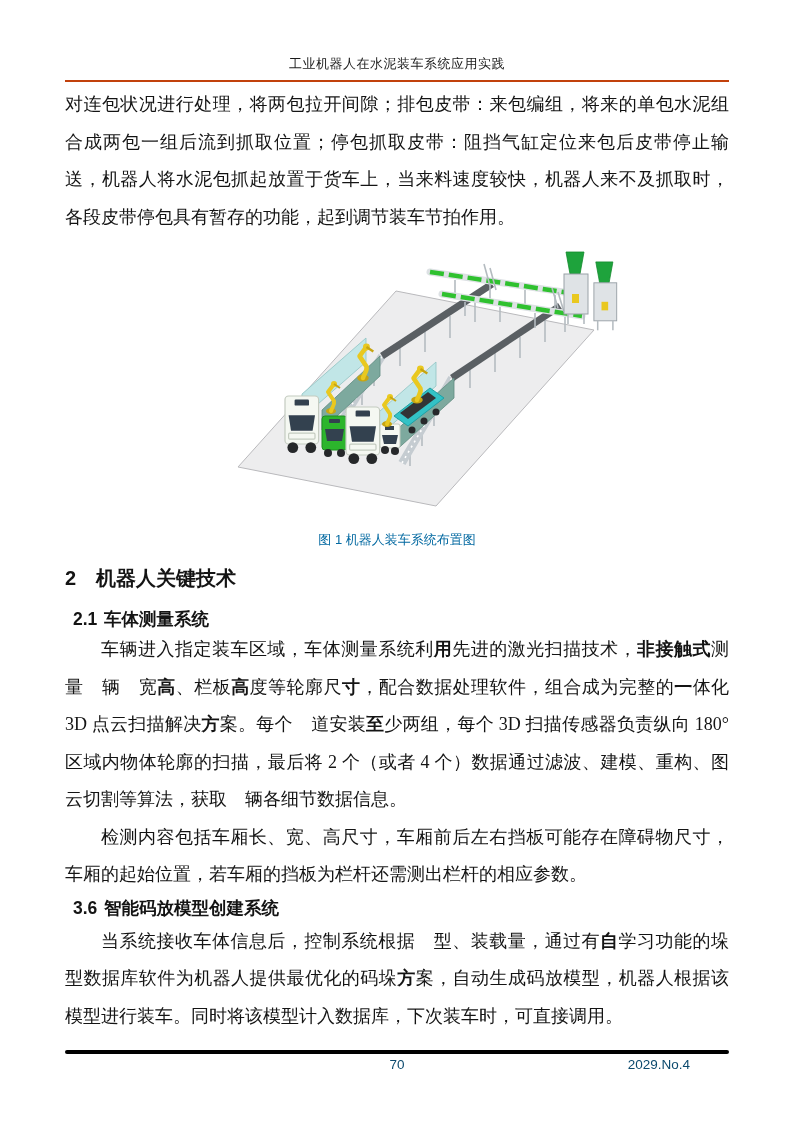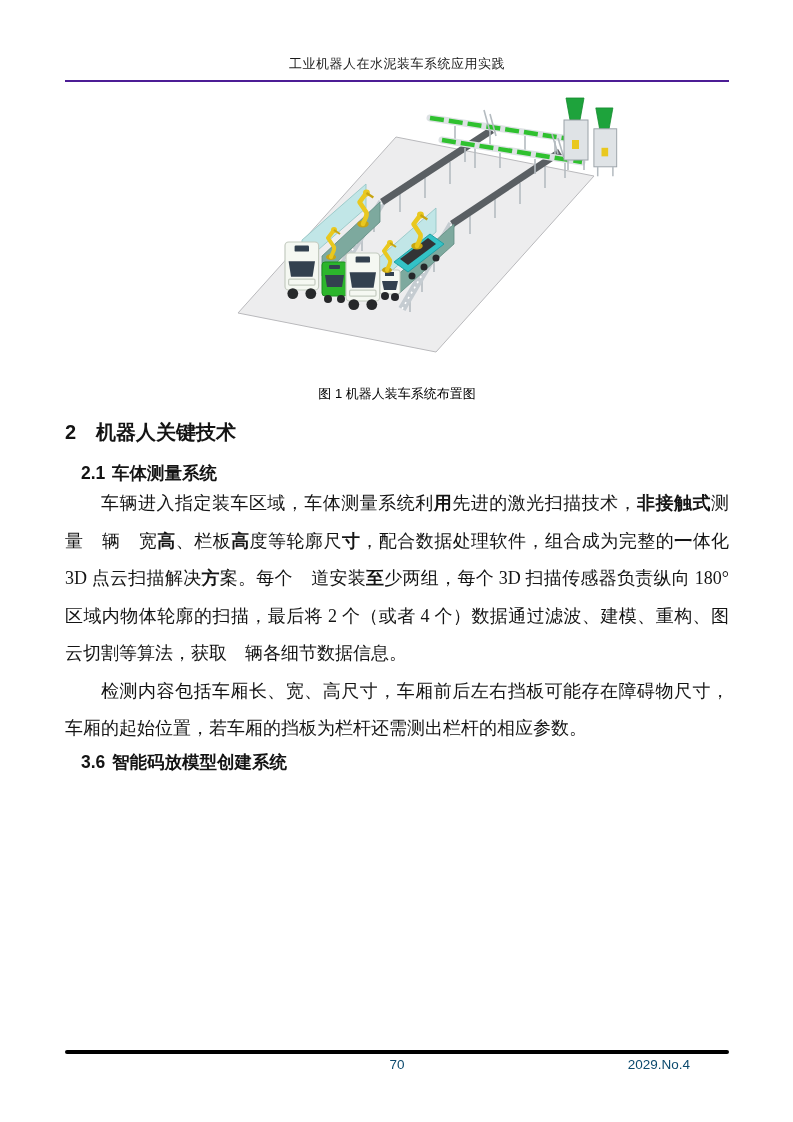--- a/index.html
+++ b/index.html
@@ -3,38 +3,38 @@
 <meta charset="utf-8">
 <style>
   html,body{margin:0;padding:0;}
   body{
     width:793px;height:1122px;position:relative;overflow:hidden;
     background:#ffffff;color:#141414;
     font-family:"Liberation Serif","DejaVu Serif",serif;
   }
   .content{padding:0 64px 0 65px;}
   .running-head{
-    padding-top:55px;padding-bottom:7px;border-bottom:2px solid #4c1d95;
+    padding-top:55px;padding-bottom:7px;border-bottom:2px solid #c2410c;
     text-align:center;font-size:13px;letter-spacing:.5px;color:#1a1a1a;
   }
   p.body-text{margin:0;font-size:18px;line-height:37.5px;text-align:justify;}
   p.body-text.indent{text-indent:2em;}
   p.intro{margin-top:4px;}
   .b{font-weight:700;}
   .figure-wrap{margin:12px 0 0 164px;width:422px;height:275px;}
   .figure-caption{
-    margin-top:16px;text-align:center;font-size:13px;line-height:18px;
-    font-family:"Liberation Sans","DejaVu Sans",sans-serif;color:#000000;
+    margin-top:8px;text-align:center;font-size:13px;line-height:18px;
+    font-family:"Liberation Sans","DejaVu Sans",sans-serif;color:#0369a1;
   }
   h1.sec{
     margin:16px 0 16px 0;font-size:20px;line-height:26px;font-weight:700;
     font-family:"Liberation Sans","DejaVu Sans",sans-serif;
   }
   h2.subsec{
-    margin:10px 0 0 16px;font-size:17.5px;line-height:24px;font-weight:700;
+    margin:10px 0 0 8px;font-size:17.5px;line-height:24px;font-weight:700;
     font-family:"Liberation Sans","DejaVu Sans",sans-serif;
   }
   h2.subsec.tight{margin-top:2px;}
   .hnum{display:inline-block;min-width:31px;}
   p.p21a{}
   p.p22{margin-top:3px;}
   .footer{position:absolute;left:65px;right:64px;top:1050px;}
   .footer-rule{height:4px;background:#000;border-radius:2px;}
   .footer-row{
     position:relative;margin-top:3px;font-size:13.5px;line-height:16px;
@@ -65,20 +65,21 @@
   .f-darkwall{fill:var(--panel_dark);stroke:#5f8b80;stroke-width:.8;}
   .f-load{fill:var(--load_dark);}
 </style>
 </head>
 <body>
 
 <div class="content">
 
   <div class="running-head">工业机器人在水泥装车系统应用实践</div>
 
+  <p class="body-text intro">对连包状况进行处理，将两包拉开间隙；排包皮带：来包编组，将来的单包水泥组合成两包一组后流到抓取位置；停包抓取皮带：阻挡气缸定位来包后皮带停止输送，机器人将水泥包抓起放置于货车上，当来料速度较快，机器人来不及抓取时，各段皮带停包具有暂存的功能，起到调节装车节拍作用。</p>
 
   <div class="figure-wrap">
     <svg viewBox="0 0 420 275" width="422" height="275" xmlns="http://www.w3.org/2000/svg">
       <defs>
         <g id="truckW">
           <rect x="0" y="0" width="28" height="40" rx="3" class="f-truckW"></rect>
           <rect x="8" y="3" width="12" height="5" rx="1" class="f-win"></rect>
           <polygon points="3,16 25,16 23,29 5,29" class="f-win"></polygon>
           <rect x="3" y="31" width="22" height="5" rx="1" class="f-truckW"></rect>
           <ellipse cx="6.5" cy="43" rx="4.5" ry="4.5" class="f-wheel"></ellipse>
@@ -213,20 +214,21 @@
     <span class="hnum">2.1</span><span>车体测量系统</span>
   </h2>
 
   <p class="body-text indent p21a"><span>车辆进入指定装车区域，车体测量系统利</span><span class="b">用</span><span>先进的激光扫描技术，</span><span class="b">非接触式</span><span>测量　辆　宽</span><span class="b">高</span><span>、栏板</span><span class="b">高</span><span>度等轮廓尺</span><span class="b">寸</span><span>，配合数据处理软件，组合成为完整的</span><span class="b">一</span><span>体化 3D 点云扫描解决</span><span class="b">方</span><span>案。每个　道安装</span><span class="b">至</span><span>少两组，每个 3D 扫描传感器负责纵向 180° 区域内物体轮廓的扫描，最后将 2 个（或者 4 个）数据通过滤波、建模、重构、图云切割等算法，获取　辆各细节数据信息。</span></p>
   <p class="body-text indent"><span>检测内容包括车厢长、宽、高尺寸，车厢前后左右挡板可能存在障碍物尺寸，车厢的起始位置，若车厢的挡板为栏杆还需测出栏杆的相应参数。</span></p>
 
   <h2 class="subsec tight">
     <span class="hnum">3.6</span><span>智能码放模型创建系统</span>
   </h2>
 
+  <p class="body-text indent p22"><span>当系统接收车体信息后，控制系统根据　型、装载量，通过有</span><span class="b">自</span><span>学习功能的垛型数据库软件为机器人提供最优化的码垛</span><span class="b">方</span><span>案，自动生成码放模型，机器人根据该模型进行装车。同时将该模型计入数据库，下次装车时，可直接调用。</span></p>
 
 </div>
 
 <div class="footer">
   <div class="footer-rule"></div>
   <div class="footer-row">
     <div class="page-num">70</div>
     <div class="issue">2029.No.4</div>
   </div>
 </div>

